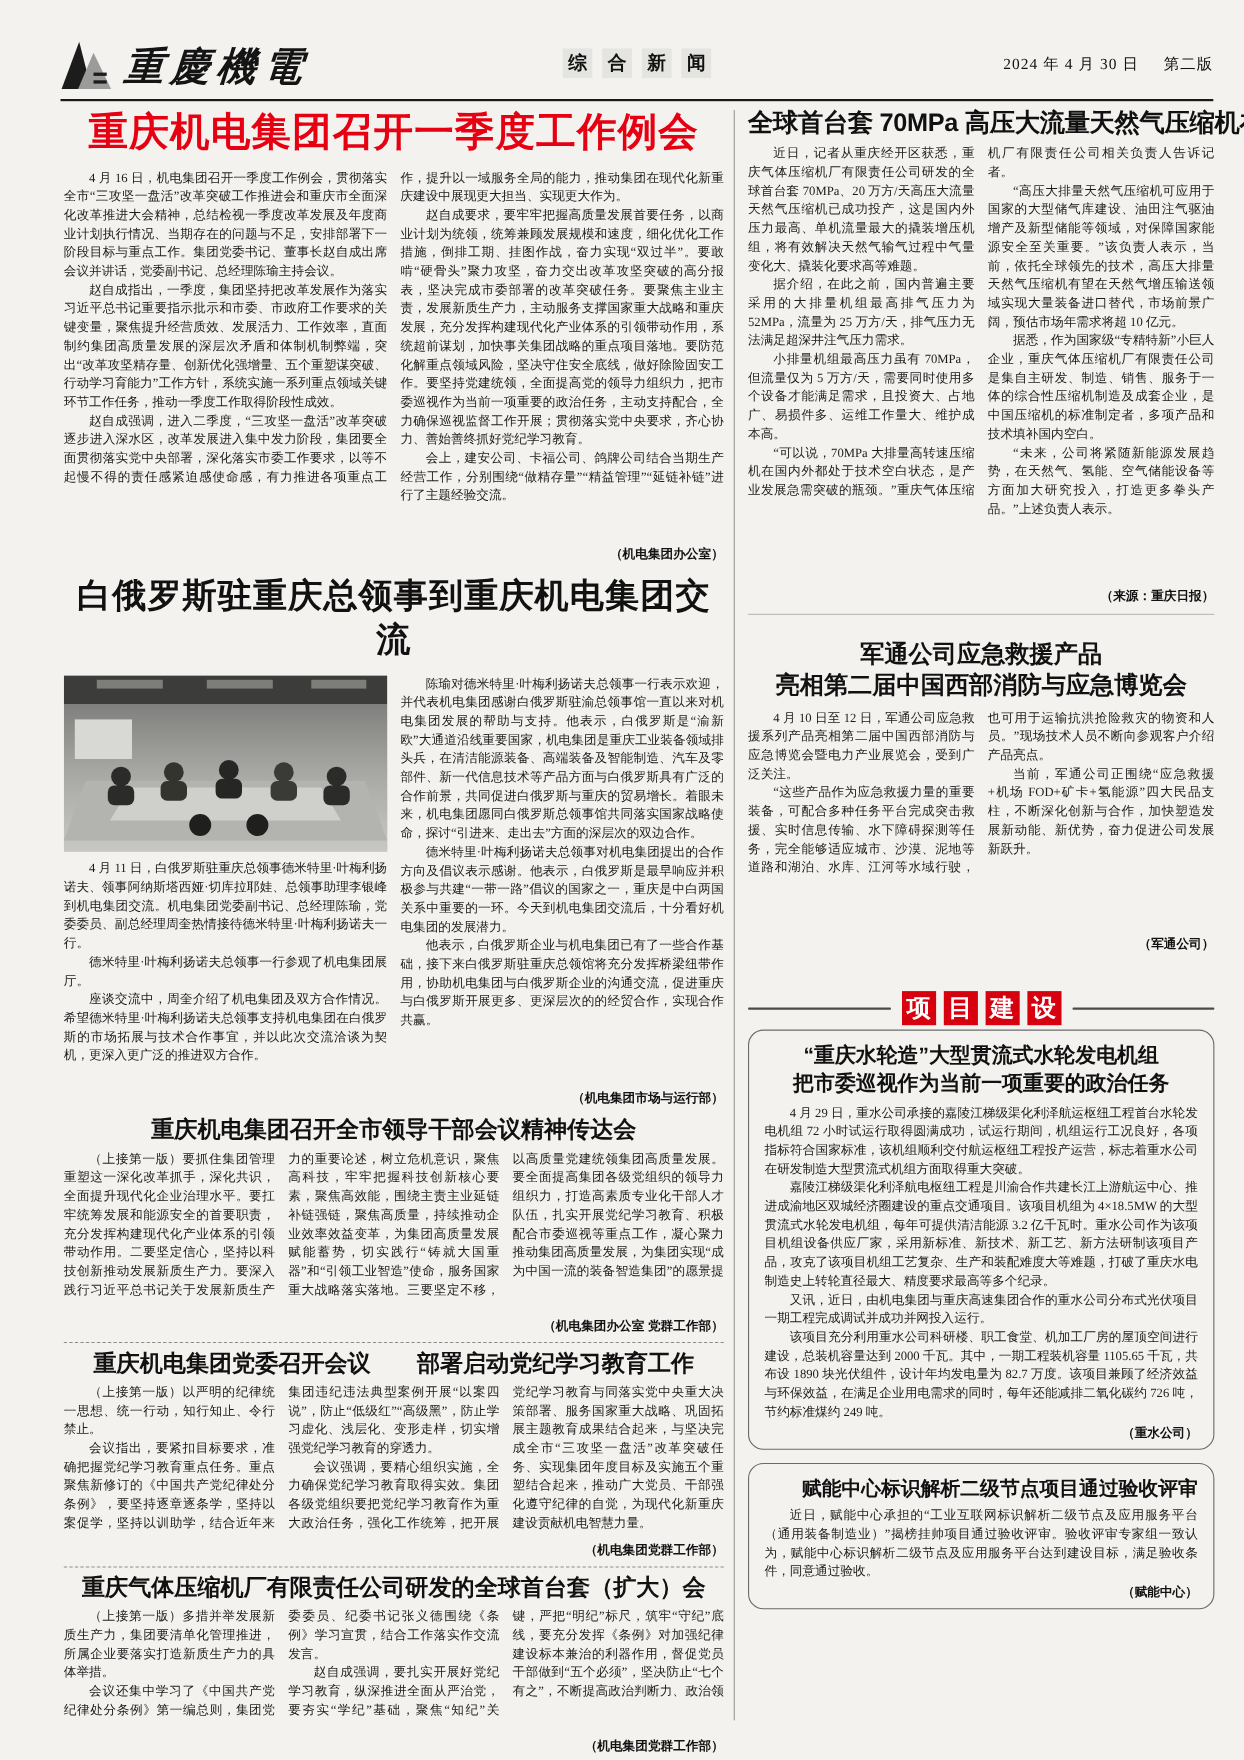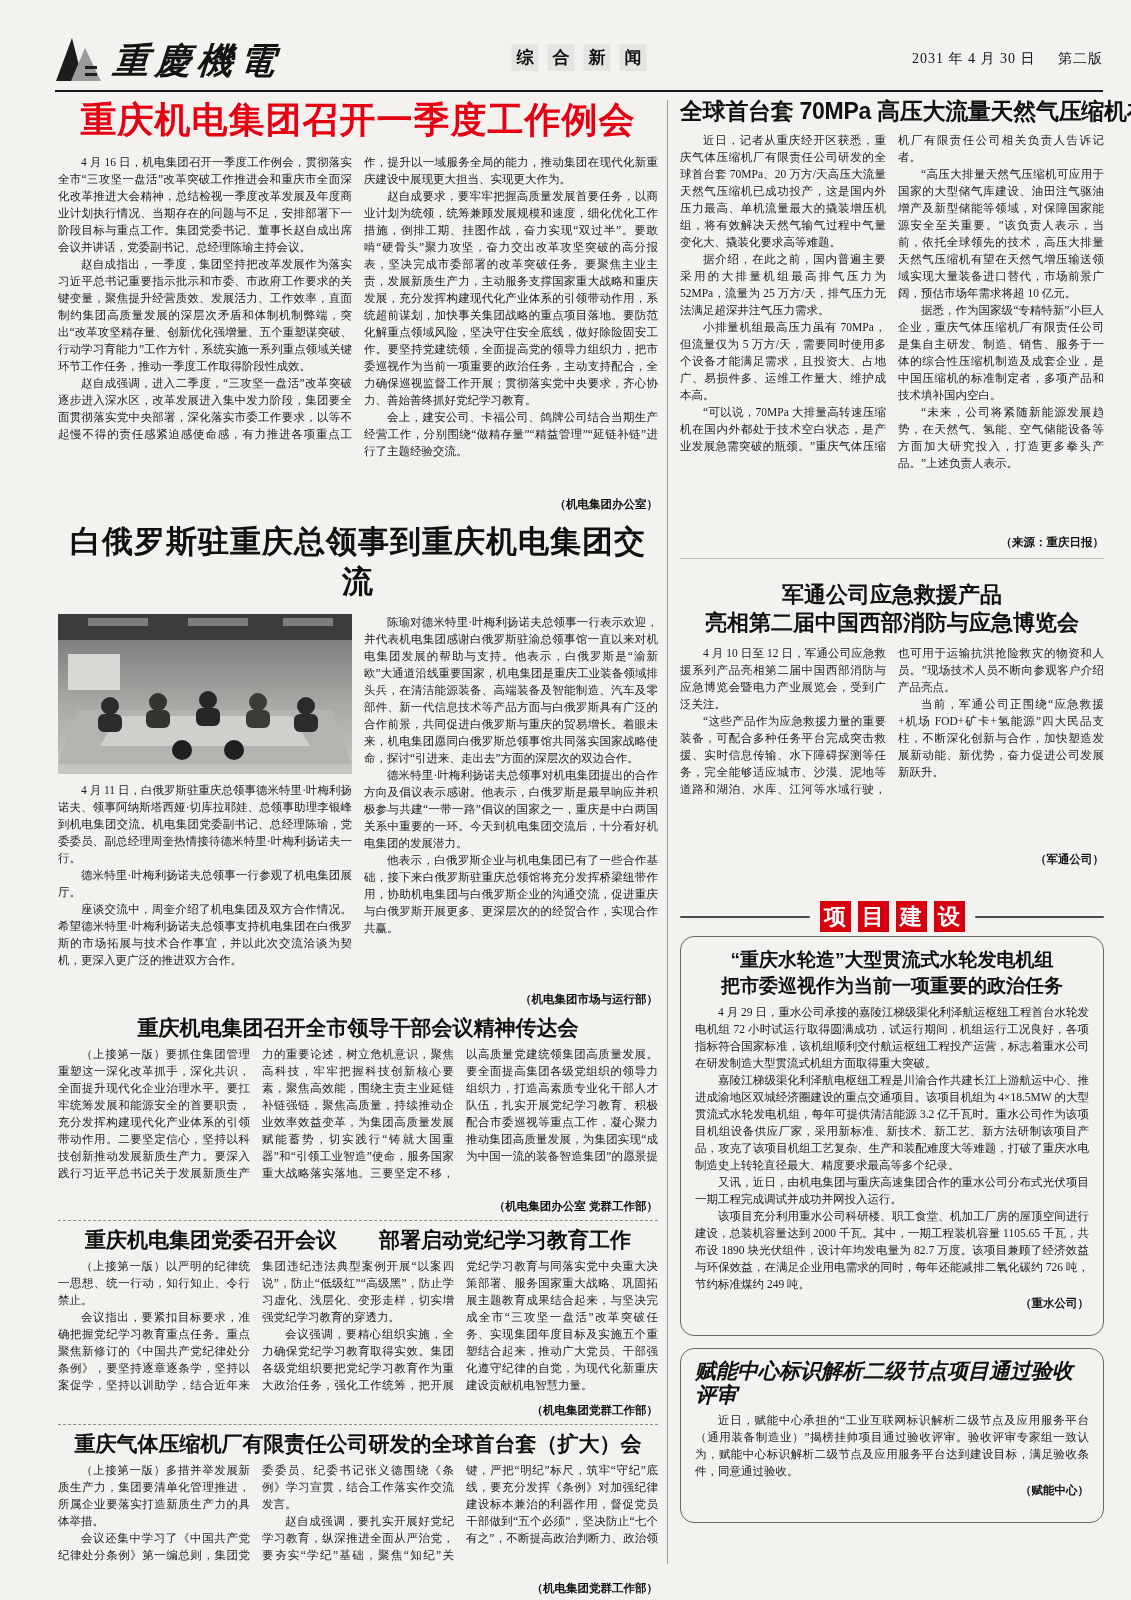--- a/index.html
+++ b/index.html
@@ -66,27 +66,27 @@
     font-size:22px; line-height:28px; text-align:center; color:#111; }
   .g-body { margin-top:8px; height:204px; }
 
   .pj-section { margin-top:34px; }
   .pj-badge-row { display:flex; align-items:center; justify-content:center; gap:10px; }
   .badge-line { flex:1; height:2px; background:#4a4a48; border-radius:2px; }
   .pj-chars { display:flex; gap:7px; }
   .pj-char { width:31px; height:31px; background:#d6000f; color:#fff;
     font-family:"Liberation Sans","DejaVu Sans",sans-serif; font-size:22px; font-weight:900;
     display:flex; align-items:center; justify-content:center; }
-  .pj-box { border:1px solid #6a6a68; border-radius:14px; background:transparent; padding:10px 14px 24px; }
+  .pj-box { border:1px solid #6a6a68; border-radius:14px; background:transparent; padding:10px 14px 6px; }
   .pj-box1 { margin-top:4px; }
   .pj-box2 { margin-top:12px; }
   .h-title { font-family:"Liberation Sans","DejaVu Sans",sans-serif; font-weight:900;
     font-size:19px; line-height:26px; text-align:center; color:#111; }
   .i-title { font-family:"Liberation Sans","DejaVu Sans",sans-serif; font-weight:900;
-    font-size:21px; line-height:24px; text-align:left; color:#111;font-style:italic; }
+    font-size:18px; line-height:24px; text-align:right; color:#111; }
   .boxed-body { margin-top:5px; }
 </style>
 </head>
 <body>
 
 <div class="page">
 
   <div class="header">
     <div class="masthead">
       <span>
@@ -99,21 +99,21 @@
       </span>
       <span class="masthead-text">重慶機電</span>
     </div>
     <div class="section-tabs">
       <span class="section-char">综</span>
       <span class="section-char">合</span>
       <span class="section-char">新</span>
       <span class="section-char">闻</span>
     </div>
     <div class="dateline">
-      <span>2031 年 4 月 30 日</span>
+      <span>2024 年 4 月 30 日</span>
       <span class="edition">第二版</span>
     </div>
   </div>
   <div class="header-rule"></div>
   <div class="col-divider"></div>
 
   <div class="left-block">
 
     <div>
       <div class="a-title">重庆机电集团召开一季度工作例会</div>

